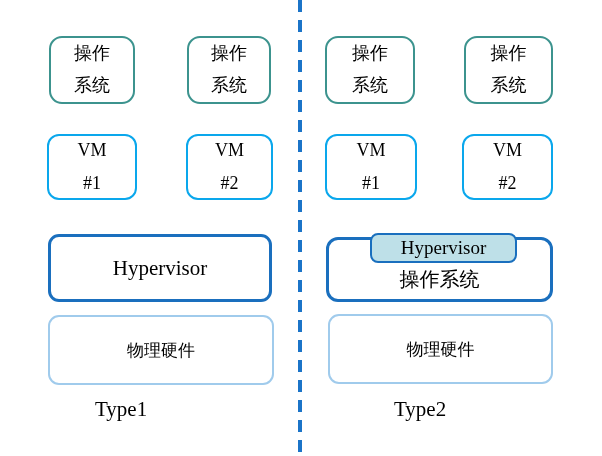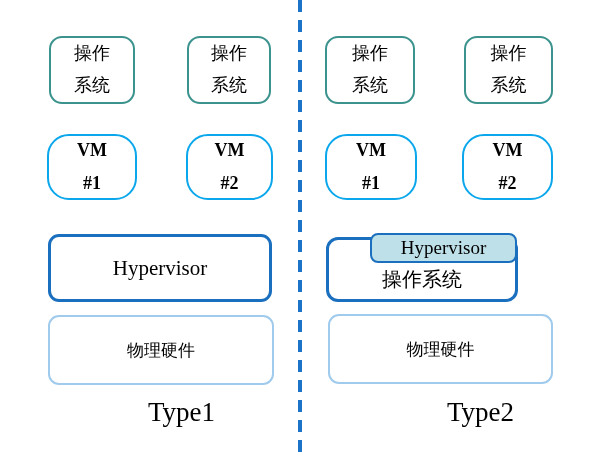--- a/index.html
+++ b/index.html
@@ -24,24 +24,23 @@
     gap: 8px;
   }
   .os-guest {
     border: 2px solid var(--teal);
     border-radius: 13px;
     font-size: 18px;
     line-height: 1.32;
   }
   .vm {
     border: 2.5px solid var(--cyan);
-    border-radius: 22px;
+    border-radius: 12px;
     font-size: 18px;
     line-height: 1.38;
-    font-weight: bold;
   }
   .hypervisor-bare {
     border: 3px solid var(--dark_blue);
     border-radius: 11px;
     font-size: 21px;
   }
   .host-os {
     border: 3px solid var(--dark_blue);
     border-radius: 12px;
     justify-content: flex-end;
@@ -55,22 +54,22 @@
     font-size: 19px;
     z-index: 2;
   }
   .hardware {
     border: 2px solid var(--light_blue);
     border-radius: 11px;
     font-size: 17px;
   }
   .panel-label {
     position: absolute;
-    font-size: 27px;
-    text-align: right;
+    font-size: 21px;
+    text-align: left;
     width: 120px;
   }
   .divider {
     position: absolute;
     left: 298px;
     top: 0;
     width: 4px;
     height: 456px;
     background: repeating-linear-gradient(
       to bottom,
@@ -125,21 +124,21 @@
 
   <div class="box vm" style="left:325px; top:134px; width:92px; height:66px;">
     <span>VM</span>
     <span>#1</span>
   </div>
   <div class="box vm" style="left:462px; top:134px; width:91px; height:66px;">
     <span>VM</span>
     <span>#2</span>
   </div>
 
-  <div class="box host-os" style="left:326px; top:237px; width:192px; height:65px;">
+  <div class="box host-os" style="left:326px; top:237px; width:227px; height:65px;">
     <span>操作系统</span>
   </div>
   <div class="box hypervisor-hosted" style="left:370px; top:233px; width:147px; height:30px;">
     <span>Hypervisor</span>
   </div>
 
   <div class="box hardware" style="left:328px; top:314px; width:225px; height:70px;">
     <span>物理硬件</span>
   </div>
 

